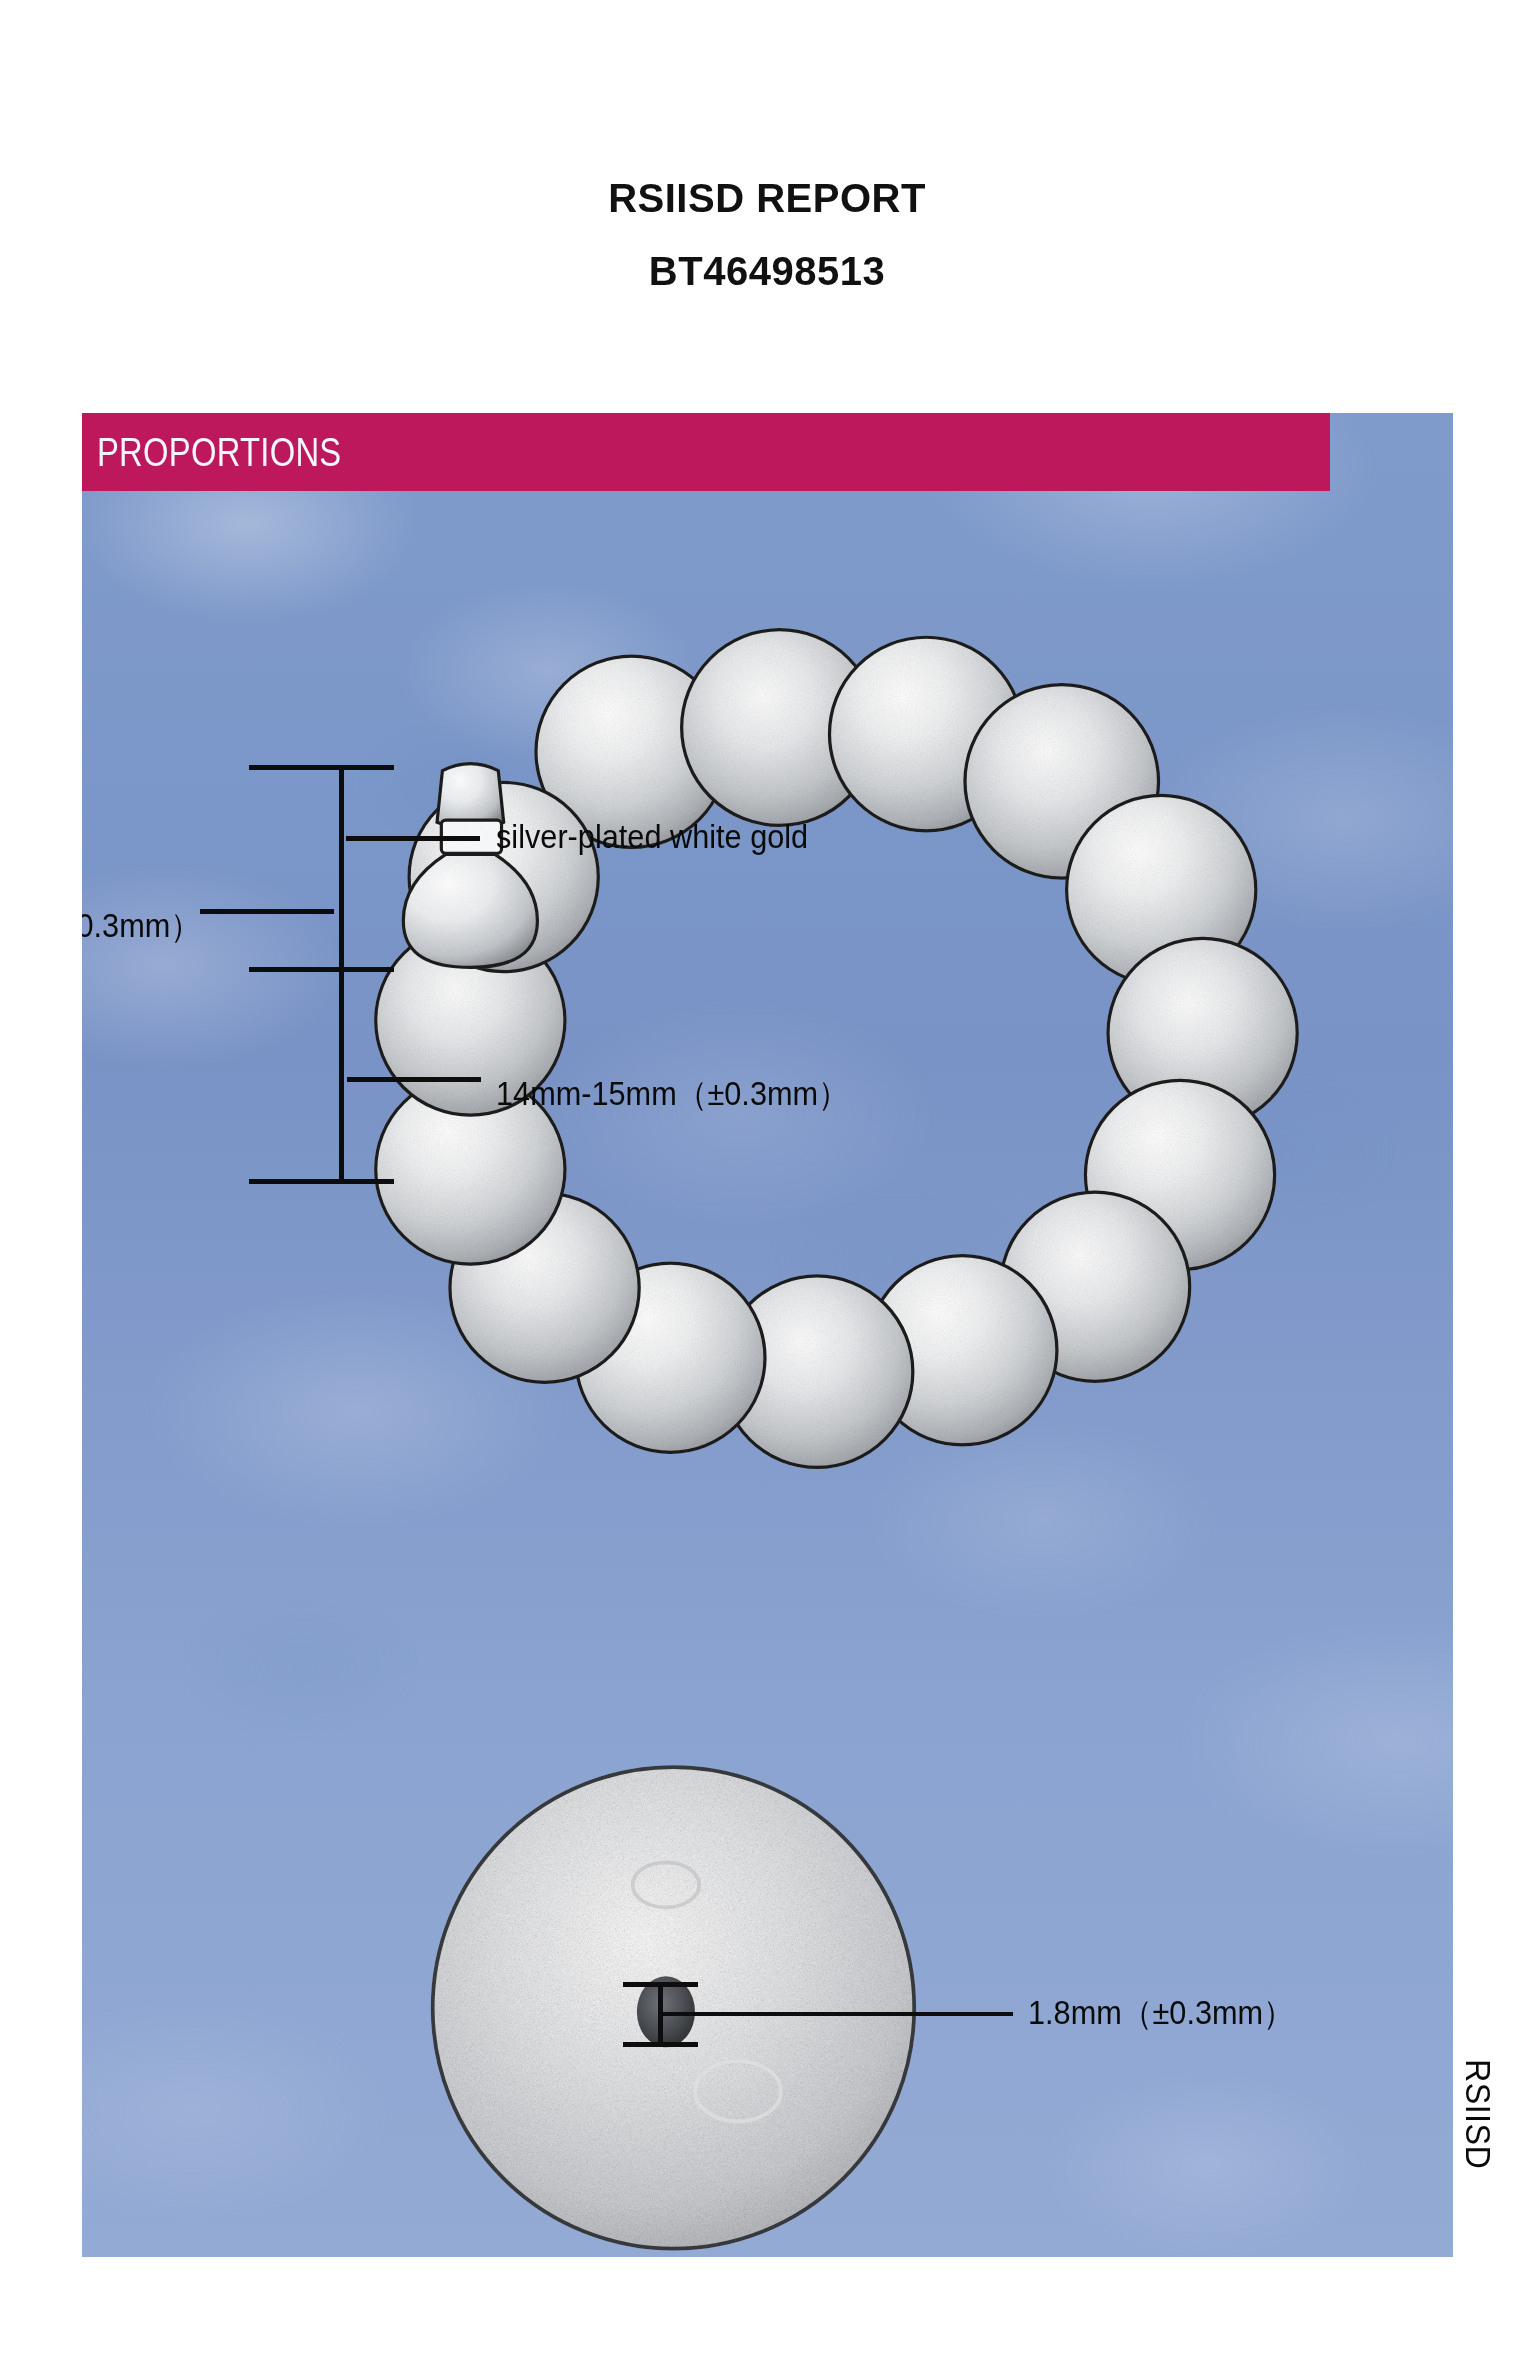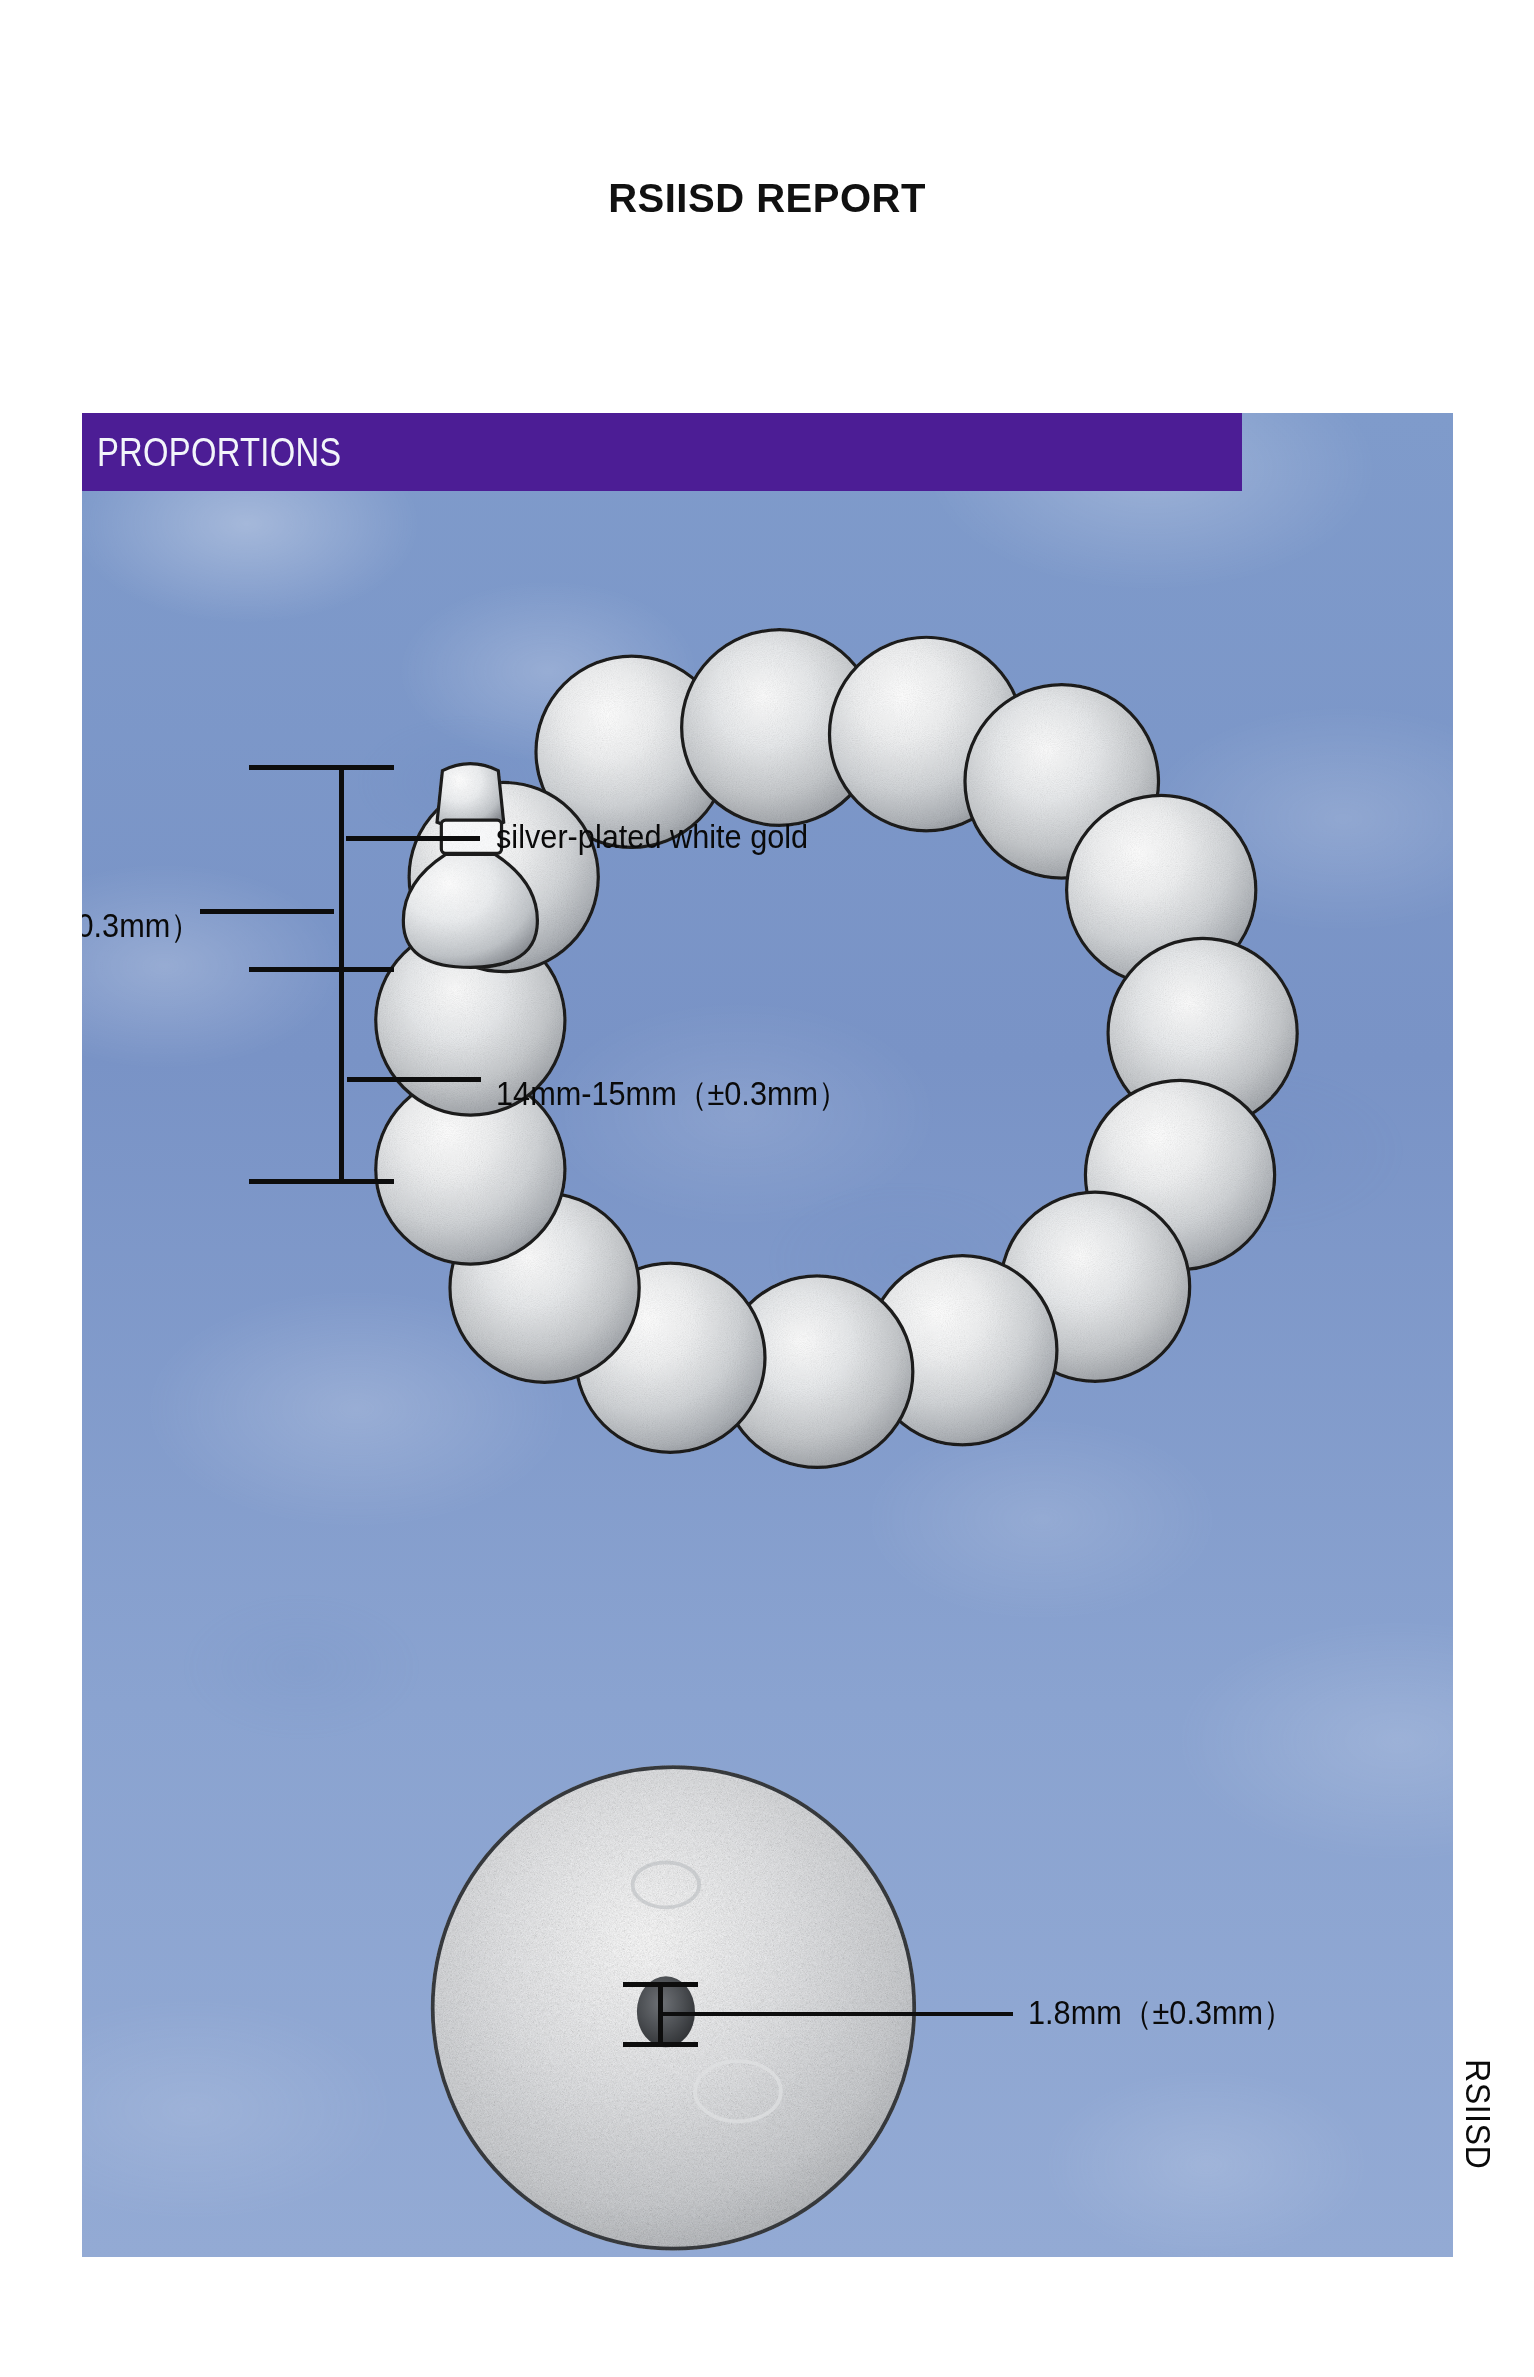--- a/index.html
+++ b/index.html
@@ -66,22 +66,22 @@
     background:
       radial-gradient(ellipse 161px 97px at 28% 20%, rgba(88,122,180,.45), rgba(88,122,180,0) 70%),
       radial-gradient(ellipse 204px 118px at 60% 46%, rgba(88,122,180,.35), rgba(88,122,180,0) 70%),
       radial-gradient(ellipse 177px 108px at 16% 68%, rgba(88,122,180,.35), rgba(88,122,180,0) 70%),
       radial-gradient(ellipse 215px 124px at 86% 40%, rgba(88,122,180,.30), rgba(88,122,180,0) 70%);
     filter:blur(3.2px);
   }
 
   
   .section-bar{
-    position:absolute;left:0;width:1160px;height:78px;
-    background:#4c1d95;display:flex;align-items:center;
+    position:absolute;left:0;width:1248px;height:78px;
+    background:#be185d;display:flex;align-items:center;
   }
   .section-bar .label{
     color:#f2f5fa;font-size:41px;font-weight:400;
     letter-spacing:0.3px;margin-left:15px;
     transform:scaleX(.80);transform-origin:left center;white-space:nowrap;
   }
   #bar-proportions{top:0;}
   #bar-bore{top:1156px;}
 
   
@@ -109,20 +109,21 @@
     color:#0a0a0a;font-size:35px;font-weight:400;letter-spacing:0.5px;
     writing-mode:vertical-rl;text-orientation:mixed;
     transform:scaleY(.92);transform-origin:top left;
   }
 </style>
 </head>
 <body>
 
 <div id="title-block">
   <div id="report-title">RSIISD REPORT</div>
+  <div id="report-number">BT46498513</div>
 </div>
 
 <div id="panel">
 
   <div class="tex base"></div>
   <div class="tex l4"></div>
   <div class="tex l1"></div>
   <div class="tex l2"></div>
   <div class="tex l3"></div>
 

